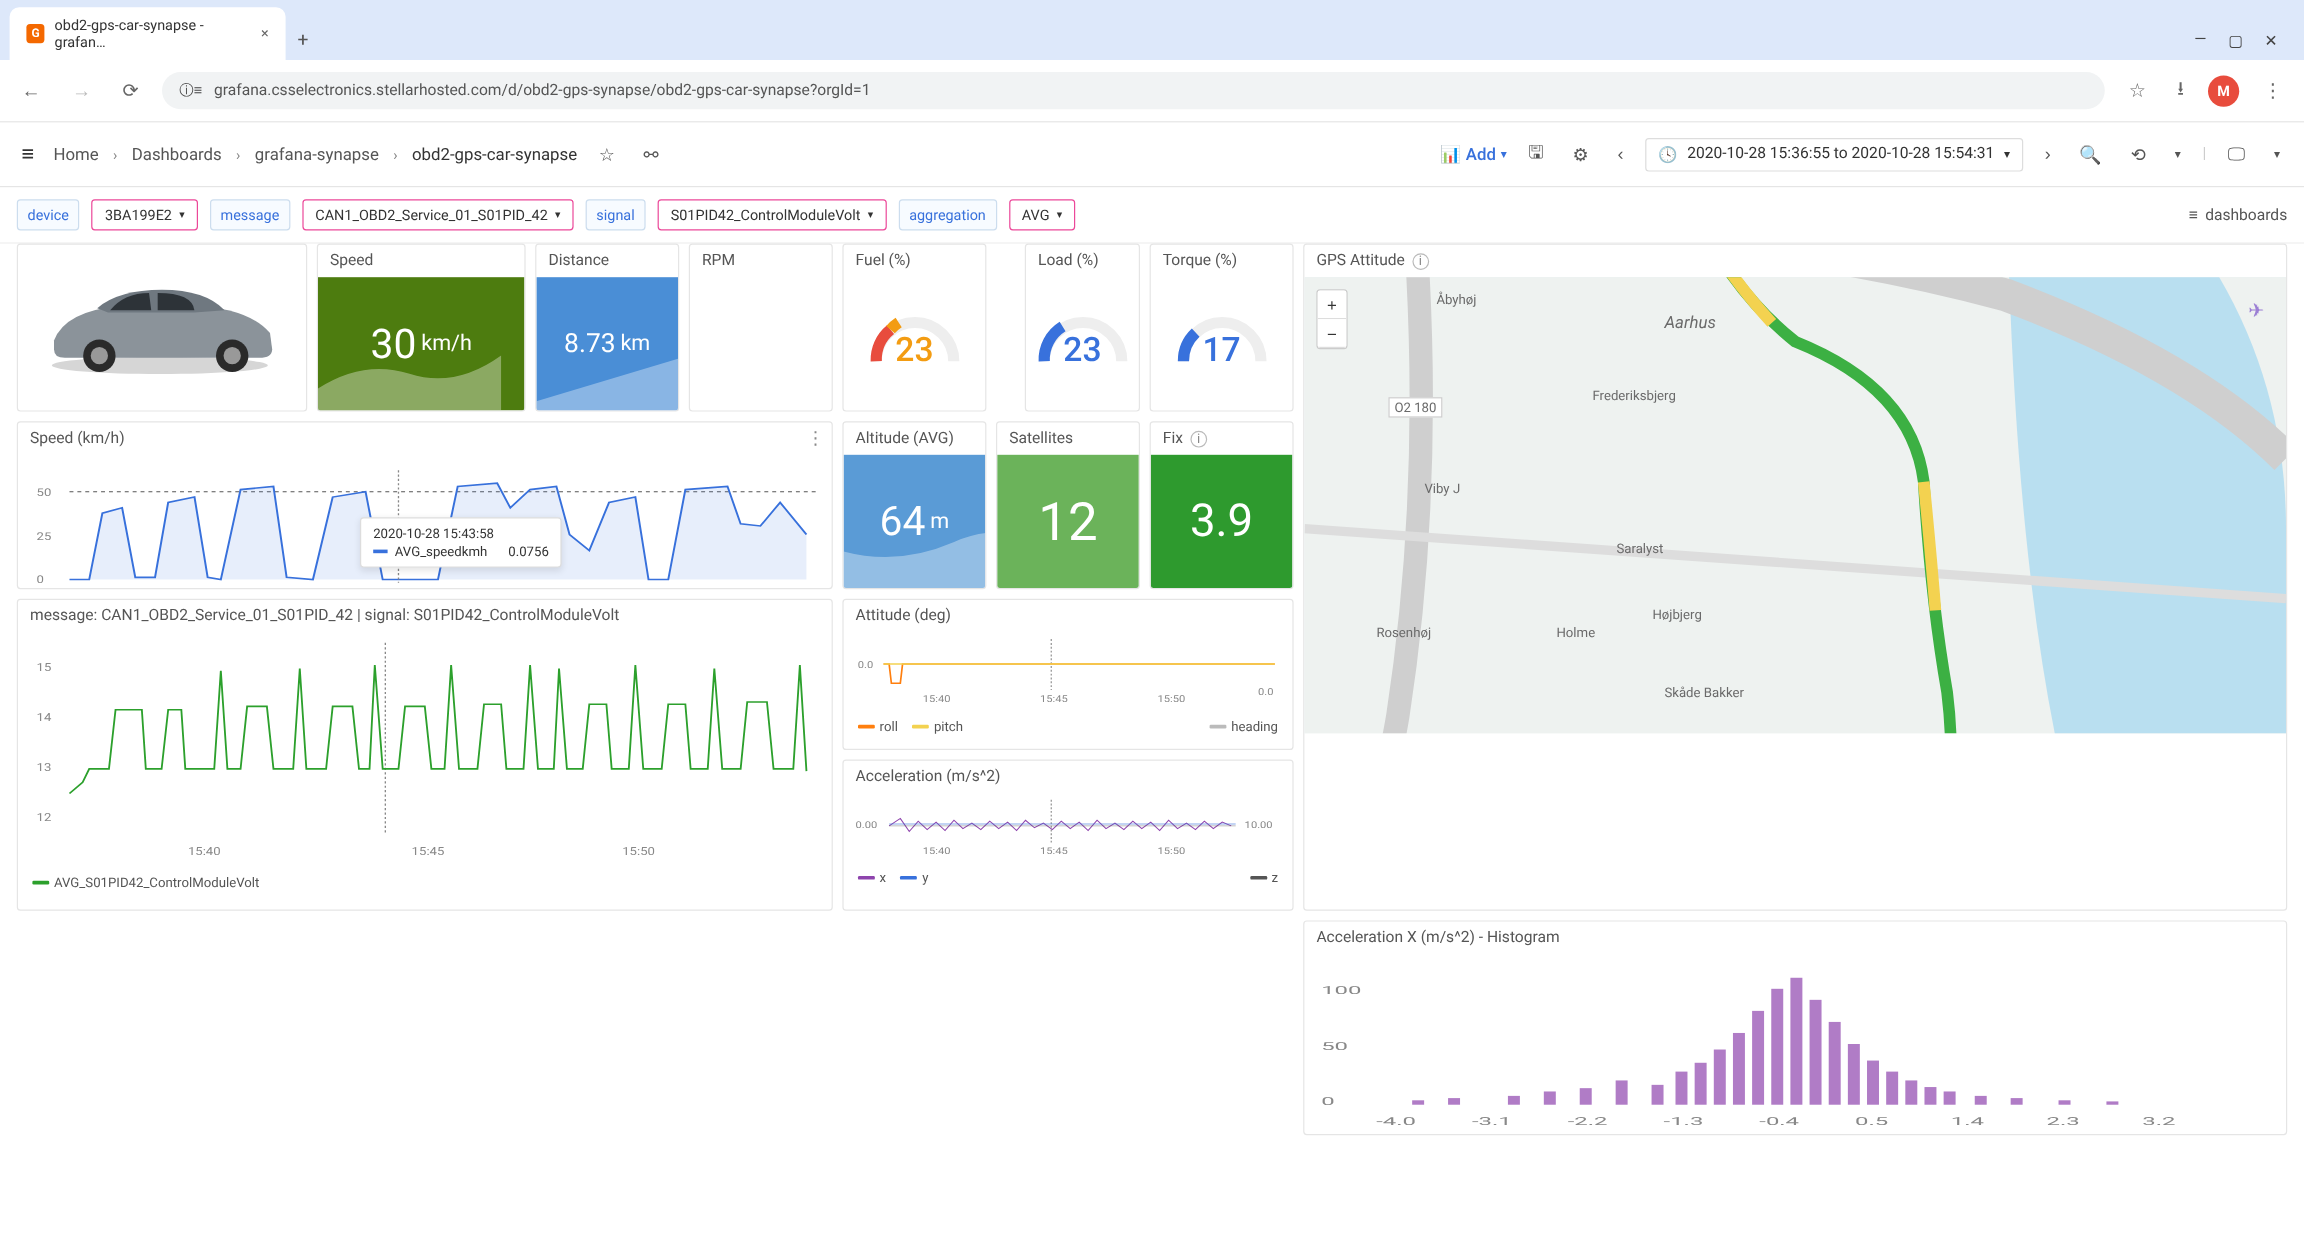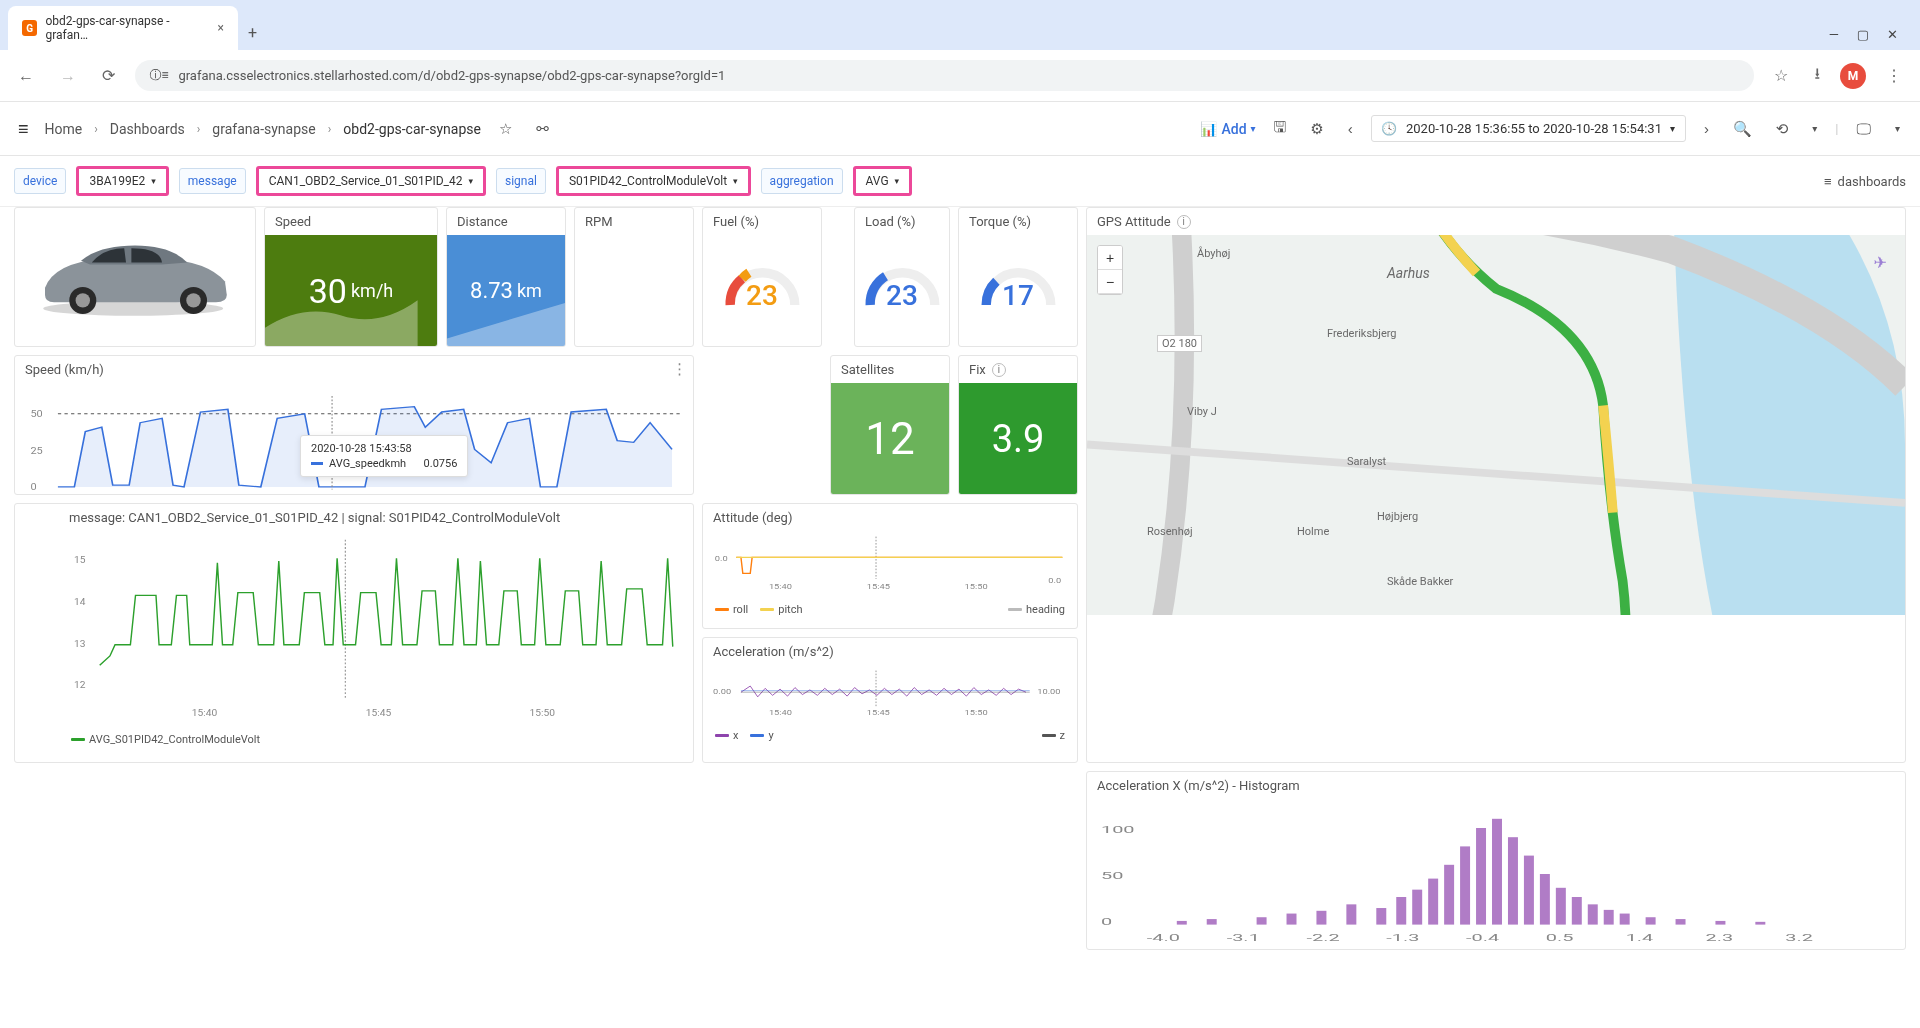--- a/index.html
+++ b/index.html
@@ -20,21 +20,21 @@
 .hamburger { font-size:18px; color:#333; cursor:pointer; padding:4px;}
 .crumb { color:#555; font-size:14px; text-decoration:none; cursor:pointer;}
 .crumb.strong { color:#333; }
 .chev { color:#888; font-size:12px; }
 .gr-top-right { margin-left:auto; display:flex; align-items:center; gap:12px; }
 .btn-plain { background:none; border:none; cursor:pointer; color:#555; font-size:15px; padding:4px 6px;}
 .add-btn { color:#3871dc; font-weight:500; display:flex; align-items:center; gap:4px; font-size:14px;}
 .time-box { border:1px solid #ddd; border-radius:3px; padding:5px 10px; display:flex; align-items:center; gap:8px; font-size:13px; color:#333; cursor:pointer;}
 .var-row { display:flex; align-items:center; gap:10px; padding:10px 14px; border-bottom:1px solid #eee; }
 .var-label { color:#3871dc; font-size:12px; border:1px solid #cde; border-radius:3px; padding:5px 8px; background:#f7fbff;}
-.var-value { border:3px solid #ec4899; border-radius:3px; padding:5px 10px; font-size:12px; color:#333; cursor:pointer; display:flex; align-items:center; gap:6px; background:#fff;}
+.var-value { border:1px solid #ec4899; border-radius:3px; padding:5px 10px; font-size:12px; color:#333; cursor:pointer; display:flex; align-items:center; gap:6px; background:#fff;}
 .dash-link { margin-left:auto; color:#555; font-size:13px; display:flex; align-items:center; gap:6px; cursor:pointer;}
 .panel { border:1px solid #e5e5e5; border-radius:3px; background:#fff; position:relative; overflow:hidden; }
 .panel-title { font-size:13px; color:#555; padding:6px 10px; display:flex; align-items:center; gap:6px;}
 .panel-menu { position:absolute; top:4px; right:6px; color:#888; cursor:pointer; font-size:15px; }
 .stat-card { display:flex; flex-direction:column; color:#fff; }
 .stat-body { flex:1; display:flex; align-items:center; justify-content:center; font-size:34px; font-weight:400; position:relative;}
 .stat-body .unit { font-size:18px; margin-left:4px; }
 .spark { position:absolute; bottom:0; left:0; right:0; height:55%; opacity:0.35; }
 .gauge-card .panel-title { color:#555; }
 .gauge-body { display:flex; align-items:center; justify-content:center; height:100px; }
@@ -293,20 +293,30 @@
         <text x="290" y="128" class="axis-label">15:45</text>
         <text x="450" y="128" class="axis-label">15:50</text>
       </svg>
       <div class="tooltip-box" style="top:52px; left:285px;" data-name="chart-tooltip">
         <div data-name="tooltip-time">2020-10-28 15:43:58</div>
         <div class="tr"><span class="sw"></span><span data-name="tooltip-series">AVG_speedkmh</span>&nbsp;&nbsp;<span data-name="tooltip-value">0.0756</span></div>
       </div>
     </div>
   </div>
 
+  <div class="panel stat-card row2h" style="grid-column:5 / 6; grid-row:2; width:auto;" data-name="panel-altitude">
+    <div class="panel-title" style="color:#555;" data-name="panel-title">Altitude (AVG)</div>
+    <div class="stat-body" style="background:#5a9bd6; font-size:34px;">
+      <svg class="spark" viewBox="0 0 100 40" preserveAspectRatio="none">
+          <path d="M0 40 L0 20 Q30 28 60 15 T100 22 L100 40 Z" fill="#fff"></path>
+        </svg>
+      <span data-name="stat-value">64</span>
+      <span class="unit" data-name="stat-unit">m</span>
+    </div>
+  </div>
   <style>.g2 > [data-name="panel-altitude"]{grid-column:5 / 6;} </style>
 
   <div class="panel stat-card row2h" style="grid-column:6; grid-row:2;" data-name="panel-satellites">
     <div class="panel-title" style="color:#555;" data-name="panel-title">Satellites</div>
     <div class="stat-body" style="background:#6bb35a; font-size:44px;">
       <span data-name="stat-value">12</span>
     </div>
   </div>
 
   <div class="panel stat-card row2h" style="grid-column:7; grid-row:2;" data-name="panel-fix">
@@ -454,16 +464,16 @@
       </svg>
     </div>
   </div>
 
   <style>
     .g2 { grid-template-rows: 140px 140px 260px auto; }
     .span-map { grid-row: 1 / 4; }
     .g2 > [data-name="panel-altitude"] { grid-column:5; }
     .row2h { height:auto; }
     .row1h { height:auto; }
-    .row3h { height:auto;padding-left:44px; }
+    .row3h { height:auto; }
   </style>
 
 </div>
 
 </body></html>

